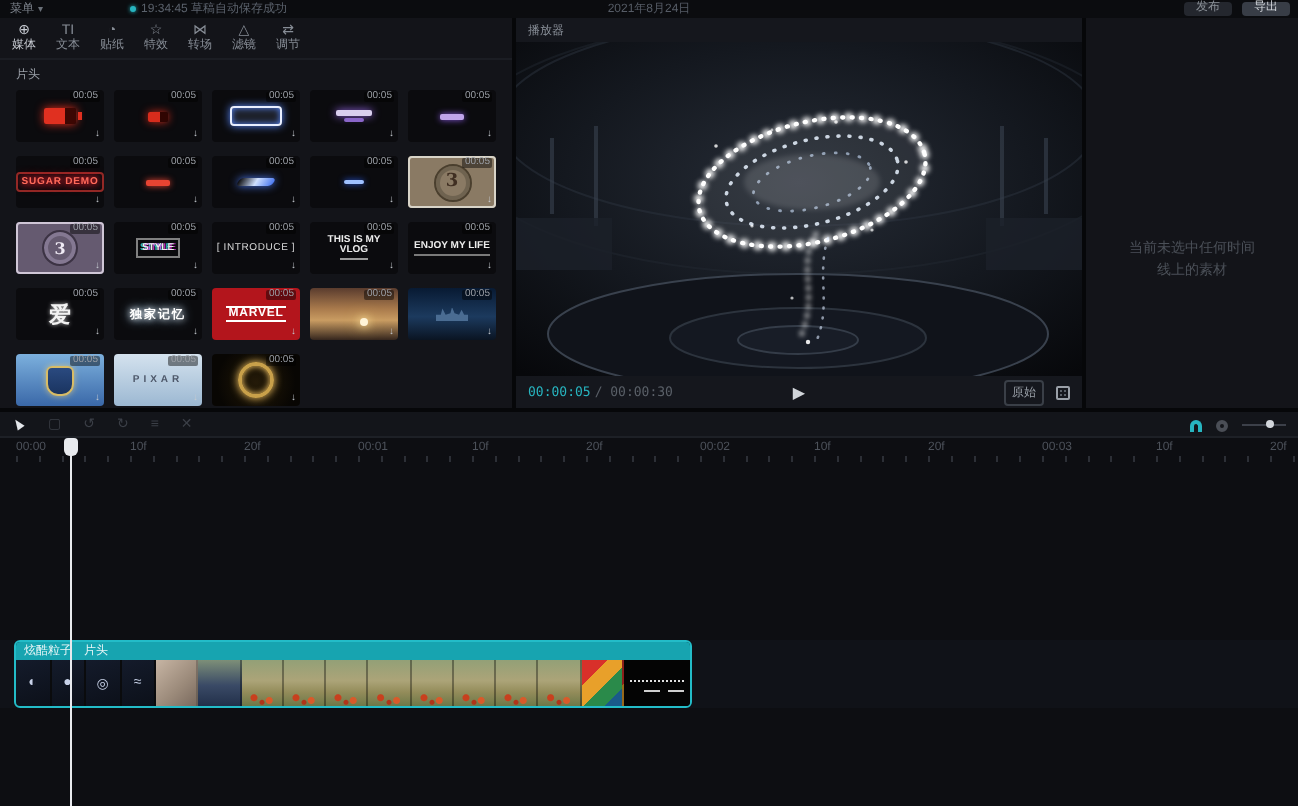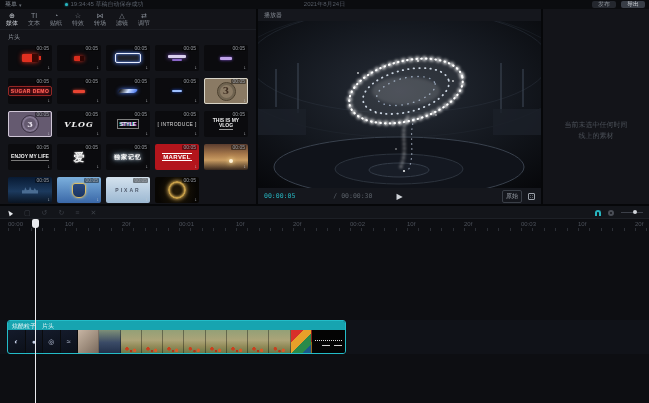--- a/index.html
+++ b/index.html
@@ -95,21 +95,21 @@
   .t-goldring { background:radial-gradient(circle at 50% 55%, #241a08 0%, #080603 75%); }
   .t-goldring::before { content:""; width:14px; height:14px; border-radius:50%; border:2px solid #c8a04a;
     box-shadow:0 0 4px #ffcc66, inset 0 0 3px #ffcc66; }
 
   
   .preview-panel { position:absolute; left:258px; top:9px; width:283px; height:195px; background:#15171d; }
   .pv-header { height:12px; display:flex; align-items:center; padding-left:6px; font-size:6px; color:#8a9099; }
   .pv-video { position:absolute; left:0; top:12px; right:0; bottom:16px; background:#000; overflow:hidden; }
   .pv-video svg { display:block; width:100%; height:100%; }
   .pv-controls { position:absolute; left:0; bottom:0; right:0; height:16px; display:flex; align-items:center;
-    padding:0 6px; font-size:6.5px;gap:36px; }
+    padding:0 6px; font-size:6.5px; }
   .timecode { font-family:"DejaVu Sans Mono",monospace; color:#27b5c0; }
   .timecode-total { font-family:"DejaVu Sans Mono",monospace; color:#5a6068; margin-left:2px; }
   .play-btn { position:absolute; left:50%; transform:translateX(-50%); color:#d0d4d9; font-size:8px; cursor:pointer; }
   .pv-right { margin-left:auto; display:flex; align-items:center; gap:6px; }
   .scale-btn { border:1px solid #3a3f47; border-radius:2px; color:#9aa0a8; font-size:6px; padding:1px 3px; cursor:pointer; }
   .fs-icon { width:7px; height:7px; border:1px solid #9aa0a8; border-radius:1px; cursor:pointer; position:relative; }
   .fs-icon::after { content:""; position:absolute; left:1px; top:1px; right:1px; bottom:1px; border:1px dotted #5a6068; }
 
   
   .right-panel { position:absolute; left:543px; top:9px; width:106px; height:195px; background:#131419; }
@@ -257,25 +257,20 @@
         <div class="thumb t-countdown">
           <span class="tx">3</span>
           <span class="badge">00:05</span>
           <span class="dl">↓</span>
         </div>
         <div class="thumb t-countdown2">
           <span class="tx">3</span>
           <span class="badge">00:05</span>
           <span class="dl">↓</span>
         </div>
-        <div class="thumb t-vlog">
-          <span class="tx">VLOG</span>
-          <span class="badge">00:05</span>
-          <span class="dl">↓</span>
-        </div>
         <div class="thumb t-glitch">
           <span class="tx">STYLE</span>
           <span class="badge">00:05</span>
           <span class="dl">↓</span>
         </div>
         <div class="thumb t-bracket">
           <span class="tx">[ INTRODUCE ]</span>
           <span class="badge">00:05</span>
           <span class="dl">↓</span>
         </div>

